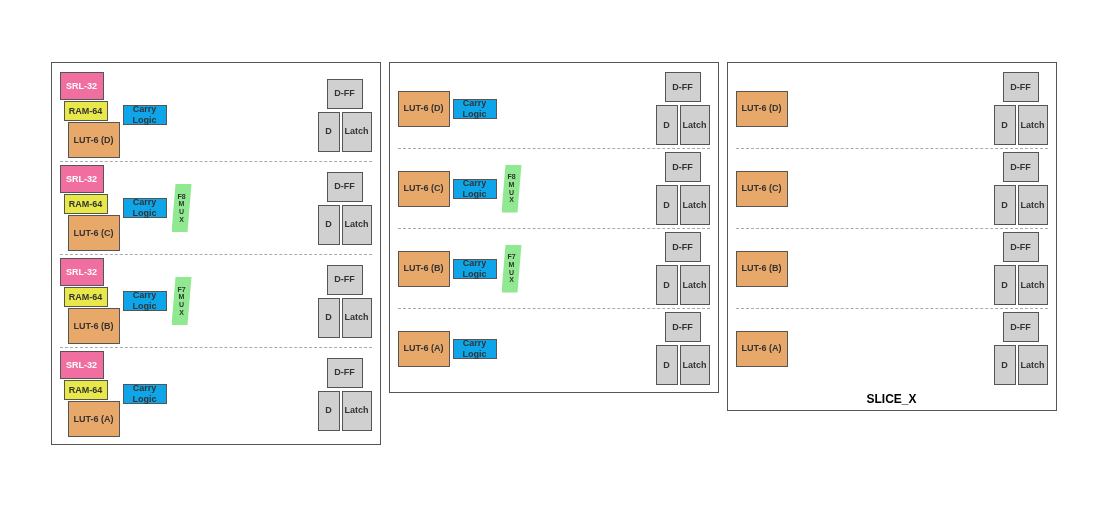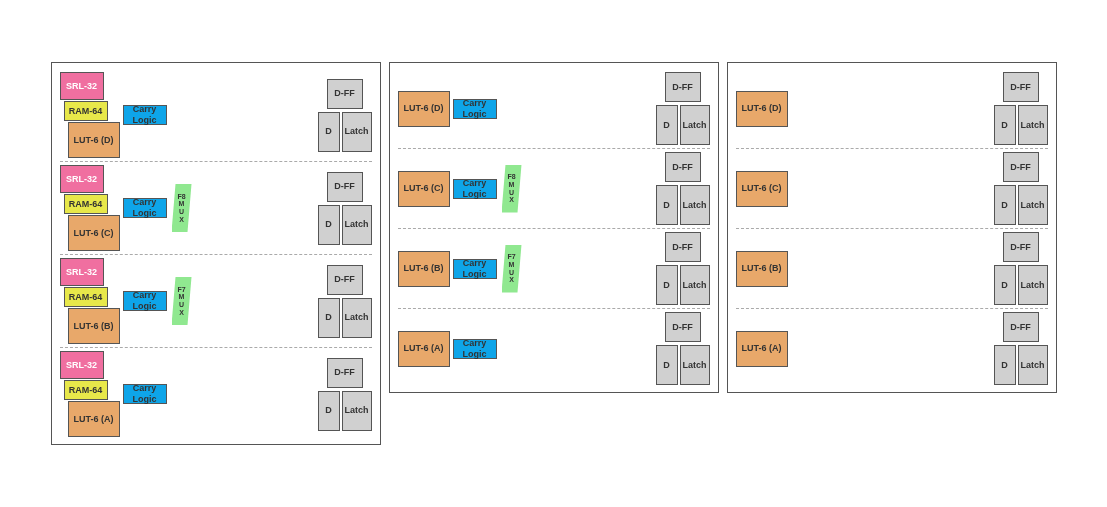--- a/index.html
+++ b/index.html
@@ -329,15 +329,16 @@
             <div class="box box-gray">D-FF</div>
             <div style="display:flex;gap:2px;align-items:center;">
               <div class="box box-gray" style="width:22px;height:40px;">D</div>
               <div class="box box-gray" style="width:30px;height:40px;">Latch</div>
             </div>
           </div>
         </div>
       </div>
 
     </div>
+    <div class="slice-label">SLICE_X</div>
   </div>
 
 </div>
 
 </body></html>

